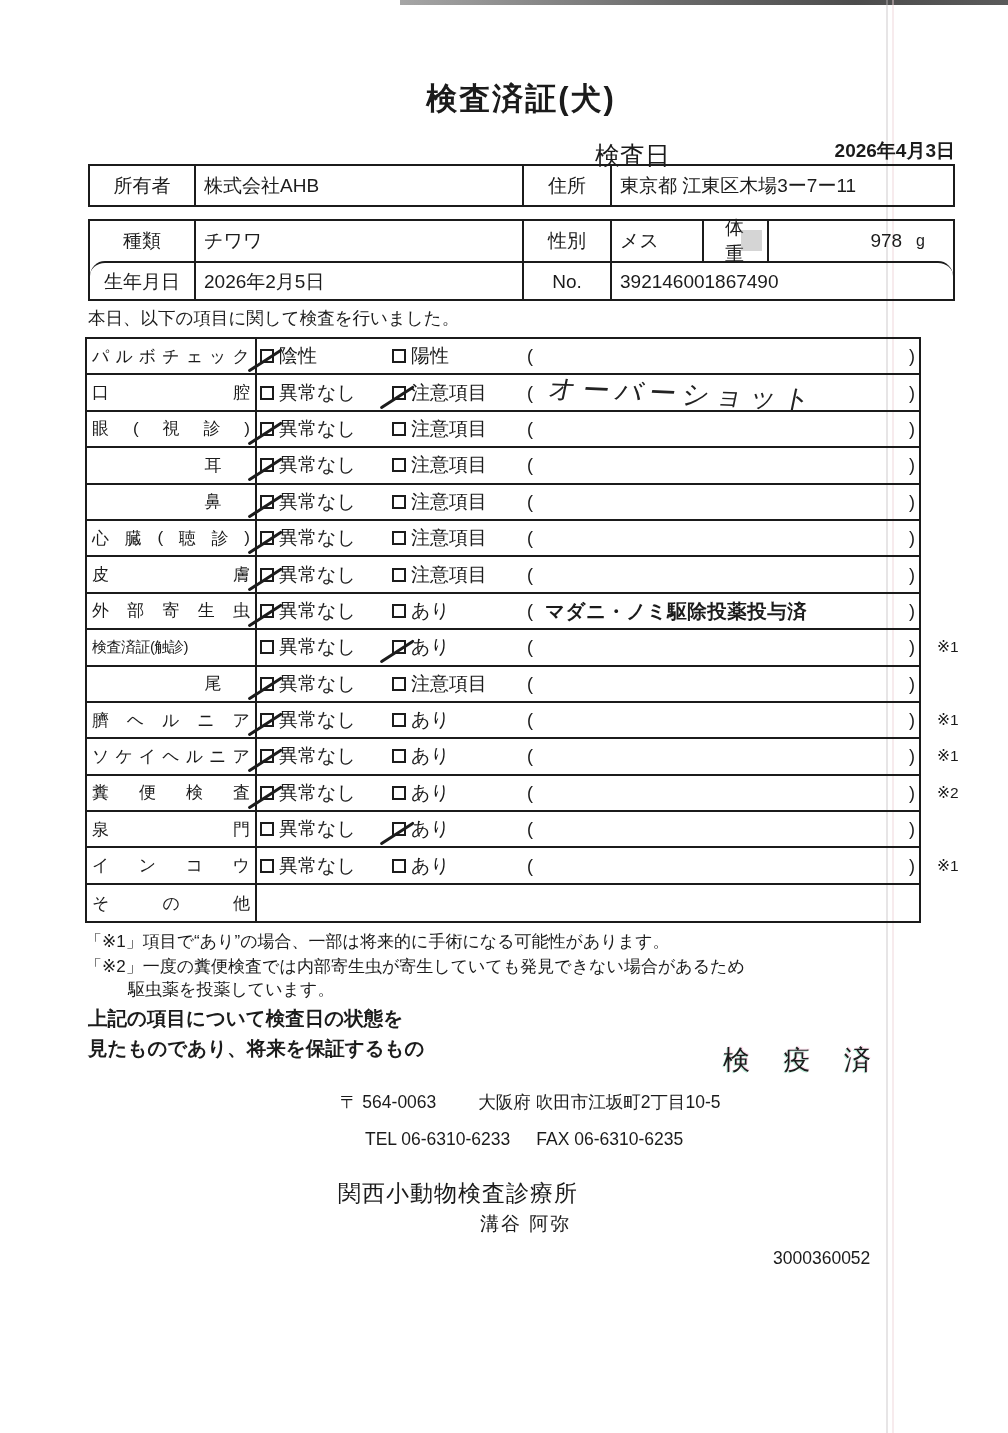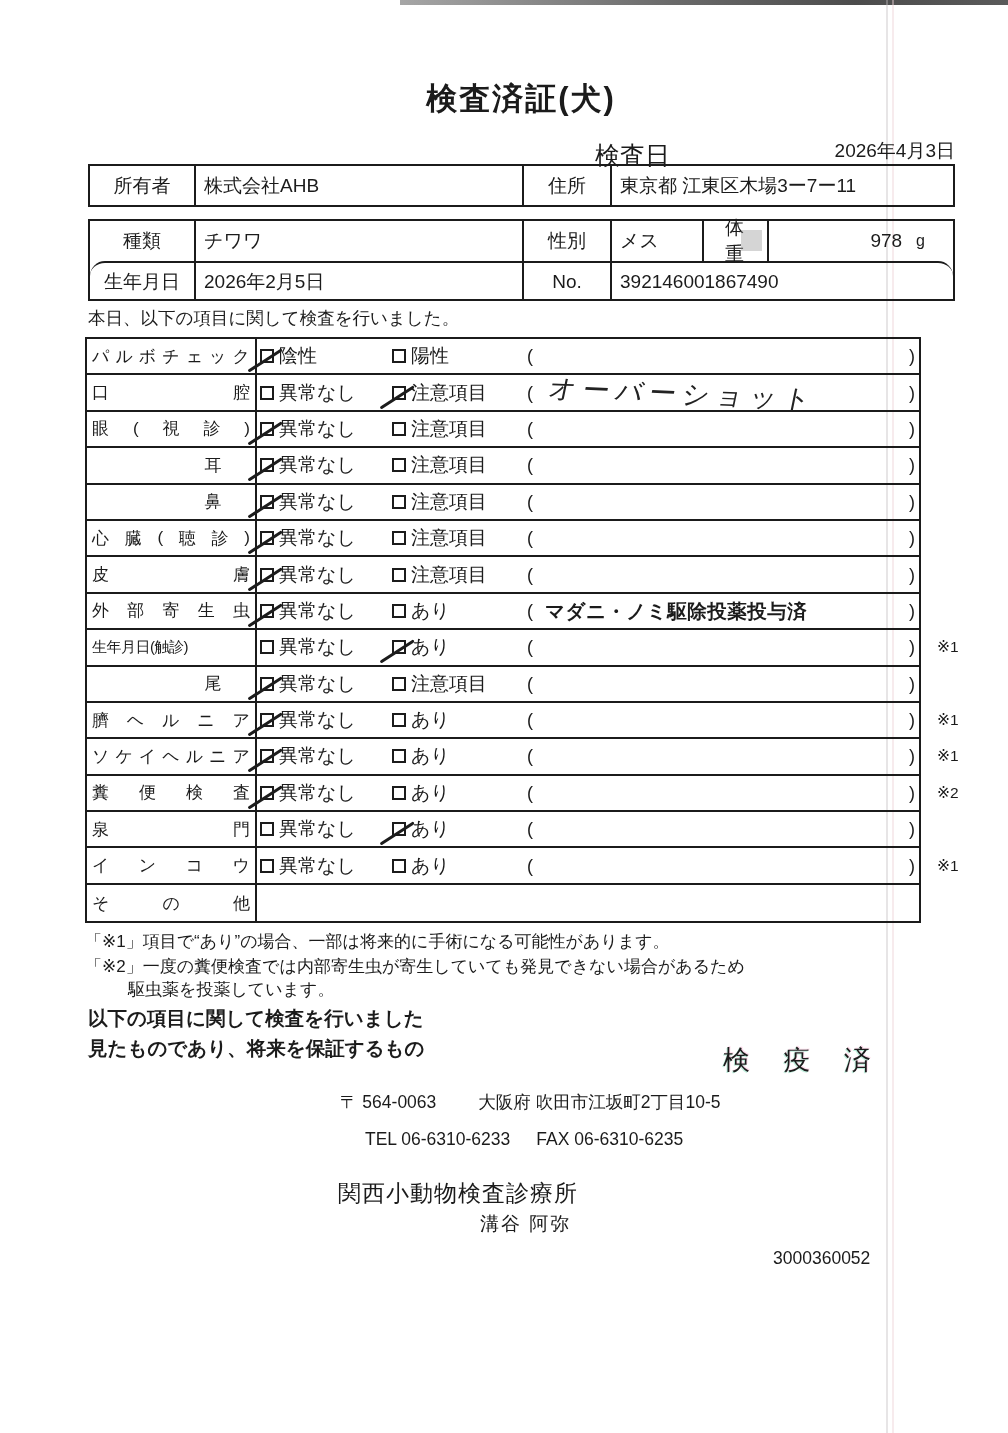--- a/index.html
+++ b/index.html
@@ -11,21 +11,21 @@
   }
   .scan-top-bar { position:absolute; left:400px; top:0; width:608px; height:5px;
     background:linear-gradient(to right, #a6a6a6, #6a6a6a 45%, #4c4c4c 75%, #5a5a5a); }
   .scan-line-a { position:absolute; left:886px; top:0; width:2px; height:1433px; background:rgba(195,190,192,0.40); }
   .scan-line-b { position:absolute; left:892px; top:0; width:2px; height:1433px; background:rgba(238,210,216,0.45); }
 
   .doc-title { position:absolute; top:78px; left:0; width:100%; padding-left:34px;
     text-align:center; font-size:31px; font-weight:700; letter-spacing:2px; }
 
   .date-row-label { position:absolute; left:595px; top:139px; font-size:25px; font-weight:500; }
-  .date-row-value { position:absolute; right:53px; top:138px; font-size:19px; font-weight:400;text-align:center; }
+  .date-row-value { position:absolute; right:53px; top:138px; font-size:19px; font-weight:700;text-align:center; }
 
   .tbl { position:absolute; left:88px; width:867px; border:2px solid #1b1b1b; background:transparent; }
   .tbl-row { display:flex; height:100%; }
   .tbl2 .tbl-row { height:40px; }
   .tbl2 .tbl-row + .tbl-row { border-top:2px solid #1b1b1b;border-radius:15px; }
   .cell { display:flex; align-items:center; font-size:19px; padding:0 8px; }
   .cell.hdr { justify-content:center; font-weight:500; }
   .cell.bl { border-left:2px solid #1b1b1b; }
   .owner-tbl { top:164px; height:43px; }
   .info-tbl  { top:219px; height:82px; }
@@ -260,21 +260,21 @@
       <div class="opt opt1">
         <span class="cb"></span>
         <span>あり</span>
       </div>
       <span class="paren-open">(</span>
       <span class="paren-close">)</span>
       <span class="paren-text printed">マダニ・ノミ駆除投薬投与済</span>
     </div>
     <div class="exam-row">
       <div class="label-cell compact">
-        <span>生年月日(触診)</span>
+        <span>検査済証(触診)</span>
       </div>
       <div class="opt opt0">
         <span class="cb"></span>
         <span>異常なし</span>
       </div>
       <div class="opt opt1">
         <span class="cb checked"></span>
         <span>あり</span>
       </div>
       <span class="paren-open">(</span>
@@ -399,21 +399,21 @@
         <span>他</span>
       </div>
     </div>
   </div>
 
 <div class="fn fn1">「※1」項目で“あり”の場合、一部は将来的に手術になる可能性があります。</div>
 <div class="fn fn2">「※2」一度の糞便検査では内部寄生虫が寄生していても発見できない場合があるため</div>
 <div class="fn fn3">駆虫薬を投薬しています。</div>
 
 <div class="statement">
-  <div>以下の項目に関して検査を行いました</div>
+  <div>上記の項目について検査日の状態を</div>
   <div>見たものであり、将来を保証するもの</div>
 </div>
 
 <div class="stamp">検 疫 済</div>
 
 <div class="addr-line">
   <span>〒 564-0063</span>
   <span>大阪府 吹田市江坂町2丁目10-5</span>
 </div>
 <div class="tel-line">

